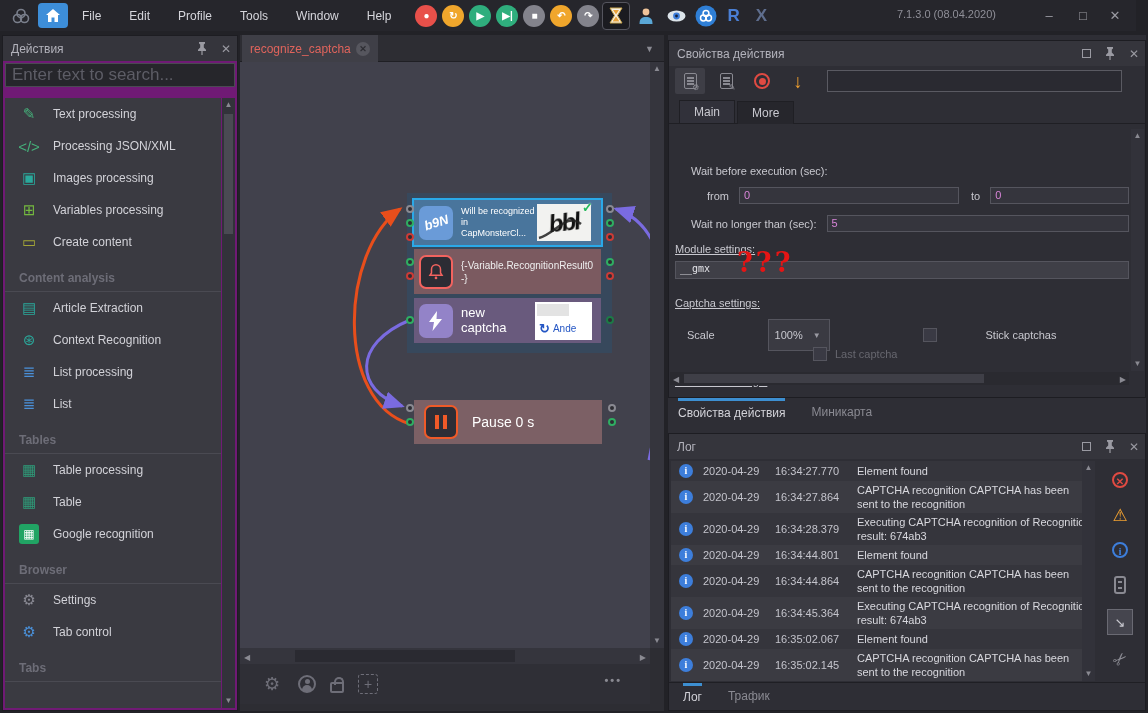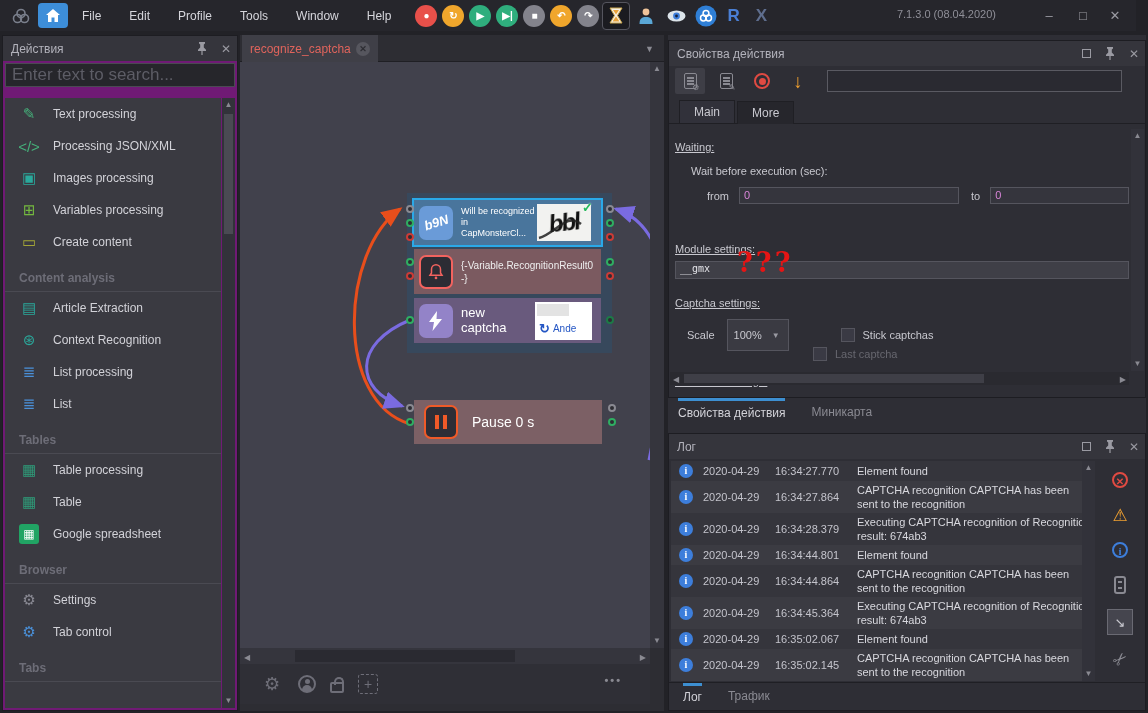--- a/index.html
+++ b/index.html
@@ -297,21 +297,21 @@
       <div class="side-item">
         <span class="s-icon" style="color: rgb(46, 158, 122);">▦</span>
         <span>Table processing</span>
       </div>
       <div class="side-item">
         <span class="s-icon" style="color: rgb(46, 158, 122);">▦</span>
         <span>Table</span>
       </div>
       <div class="side-item">
         <span class="s-icon chip" style="color: rgb(255, 255, 255); background: rgb(33, 164, 100);">▦</span>
-        <span>Google spreadsheet</span>
+        <span>Google recognition</span>
       </div>
       <div class="side-section">Browser</div>
       <div class="side-item">
         <span class="s-icon" style="color: rgb(138, 138, 148);">⚙</span>
         <span>Settings</span>
       </div>
       <div class="side-item">
         <span class="s-icon" style="color: rgb(74, 144, 217);">⚙</span>
         <span>Tab control</span>
       </div>
@@ -466,43 +466,44 @@
       <span class="pt-btn">
           <span class="arrow-dn">↓</span>
         </span>
       <span id="props-input"></span>
     </div>
     <div id="props-tabs">
       <span class="p-tab">Main</span>
       <span class="p-tab active">More</span>
     </div>
     <div id="props-body">
-      <div class="p-row" style="top:12px;">
-          <span class="u-label">Waiting:</span>
-        </div>
       <div class="p-row" style="top:36px;left:16px;">
           <span>Wait before execution (sec):</span>
         </div>
       <div class="p-row" style="top:58px;left:32px;">
         <span>from</span>
         <span class="p-input" style="width:220px;margin-left:10px;">0</span>
         <span style="margin-left:12px;">to</span>
         <span class="p-input" style="flex:1;margin-left:10px;">0</span>
       </div>
+      <div class="p-row" style="top:86px;left:16px;">
+        <span>Wait no longer than (sec):</span>
+        <span class="p-input" style="flex:1;margin-left:10px;">5</span>
+      </div>
       <div class="p-row" style="top:114px;">
           <span class="u-label">Module settings:</span>
         </div>
       <div class="p-row" style="top:132px;">
         <span class="p-input" style="flex:1;height:18px;color:#e3e3e8;font-family:'DejaVu Sans Mono',monospace;font-size:10px;background:#3f3f47;">__gmx</span>
       </div>
       <div id="annotation-qqq">???</div>
       <div class="p-row" style="top:168px;">
           <span class="u-label">Captcha settings:</span>
         </div>
-      <div class="p-row" style="top:190px;left:12px;">
+      <div class="p-row" style="top:190px;left:12px;gap:41px;">
         <span>Scale</span>
         <span class="dd" style="margin-left:12px;width:62px;">
             <span>100%</span>
             <span class="caret">▼</span>
           </span>
         <span class="chk" style="margin-left:52px;"></span>
         <span>Stick captchas</span>
       </div>
       <div class="p-row" style="top:218px;left:138px;">
         <span class="chk"></span>

